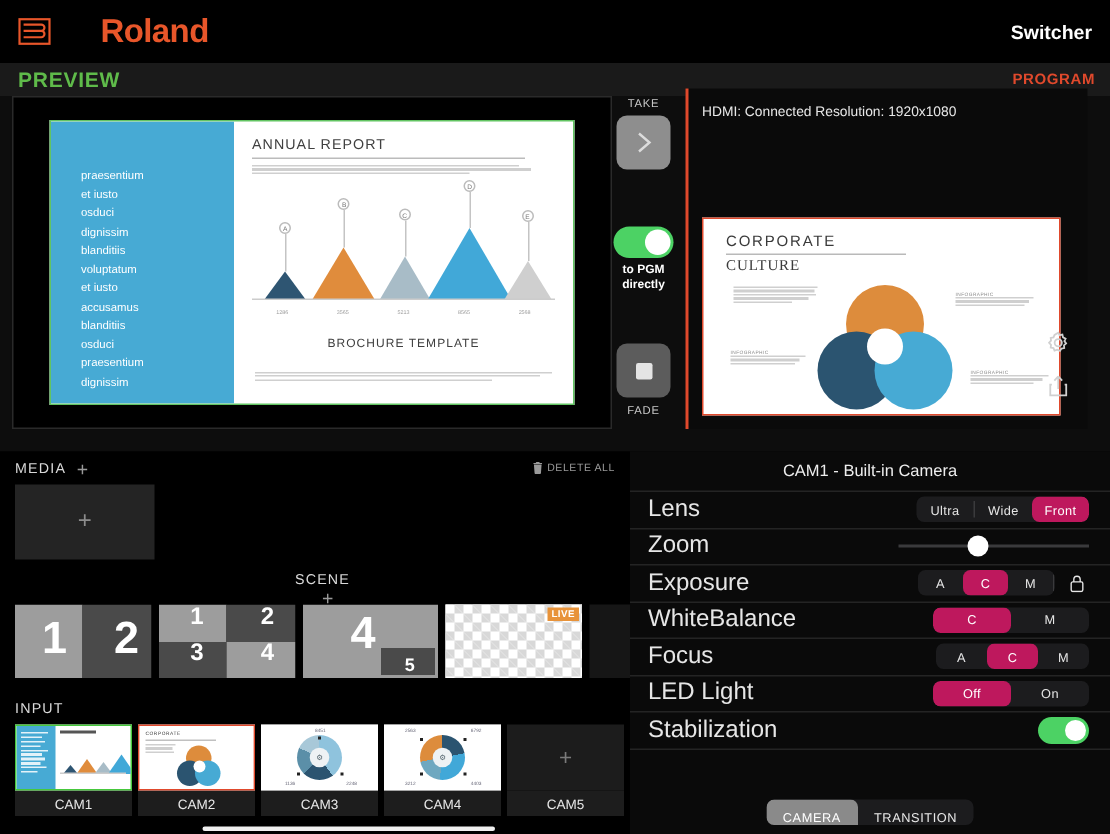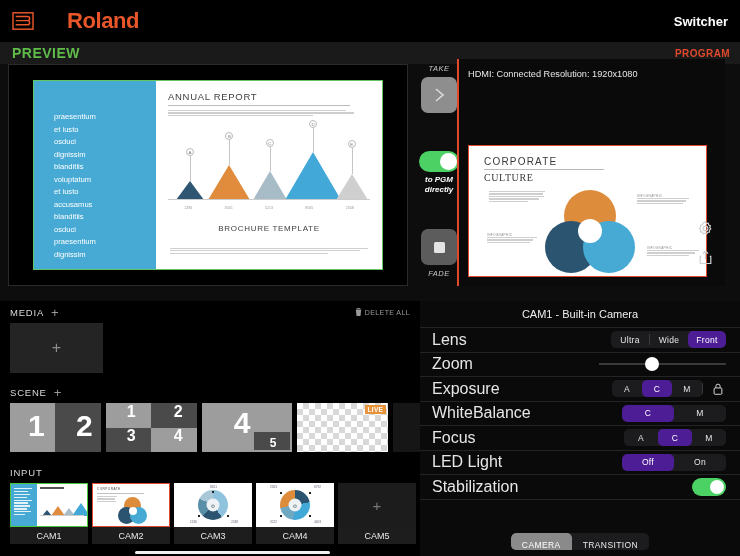--- a/index.html
+++ b/index.html
@@ -88,21 +88,21 @@
     line-height: 7px;
   }
   .brochure-title {
     position: absolute; left: 0; right: 0; bottom: 36px; text-align: center;
     font-size: 8px; letter-spacing: .7px; color: #404040;
   }
   .brochure-body { position: absolute; left: 14px; right: 14px; bottom: 14px; }
 
   
   .take-col {
-    position: absolute; left: 415px; top: 0; width: 48px; height: 230px; font-style: italic;
+    position: absolute; left: 405px; top: 0; width: 48px; height: 230px;
   }
   .take-text {
     text-align: center; color: #c9c9c9; font-size: 7.5px;
     letter-spacing: .5px; margin-top: 0px;
   }
   .take-btn {
     width: 36px; height: 36px; margin: 4px auto 0; border-radius: 7px;
     background: #8e8e8e; display: flex; align-items: center; justify-content: center;
     color: #d8d8d8; font-size: 17px; line-height: 1;
   }
@@ -262,21 +262,21 @@
     border-top: 1px solid #242424; padding: 0 14px 0 12px;
   }
   .prow .plabel { color: #e6e6e6; font-size: 16px; flex: 1; }
   .seg {
     display: flex; background: #1c1c1e; border-radius: 5px; overflow: hidden; height: 17px;
   }
   .seg .opt {
     min-width: 38px; padding: 0 7px; display: flex; align-items: center; justify-content: center;
     color: #e6e6e6; font-size: 8.5px; letter-spacing: .3px; border-radius: 5px;
   }
-  .seg .opt.on { background: #4c1d95; color: #ffffff; }
+  .seg .opt.on { background: #be185d; color: #ffffff; }
   .seg .div { width: 1px; background: #3a3a3c; margin: 3px 0; }
   .lock {
     width: 17px; height: 17px; margin-left: 6px; display: flex;
     align-items: center; justify-content: center;
   }
   .slider { flex: 1; position: relative; height: 14px; margin-left: 40px; }
   .slider .track {
     position: absolute; left: 0; right: 0; top: 6px; height: 2px; background: #3a3a3c;
   }
   .slider .knob {
@@ -475,21 +475,21 @@
       <span class="plus-ico">+</span>
       <span class="delete-all">
         <svg width="7" height="8" viewBox="0 0 12 14">
           <path fill="#9a9a9a" d="M1.5 3h9l-.8 10.2a1 1 0 0 1-1 .8H3.3a1 1 0 0 1-1-.8zM4.3 0h3.4l.7 1.3H11V2.4H1V1.3h2.6z"></path>
         </svg>
         <span>DELETE ALL</span>
       </span>
     </div>
     <div class="media-tile">+</div>
 
-    <div class="sec-head" style="margin-top:8px;">
+    <div class="sec-head" style="margin-top:8px;flex-direction:column;">
       <span class="sec-title">SCENE</span>
       <span class="plus-ico">+</span>
     </div>
     <div class="scene-row">
 
       <div class="scene-tile">
         <div style="position:absolute;left:0;top:0;width:50%;height:100%;background:#9d9d9d;"></div>
         <div style="position:absolute;right:0;top:0;width:50%;height:100%;background:#4a4a4a;"></div>
         <span class="sc-num" style="left:18px;top:6px;font-size:30px;">1</span>
         <span class="sc-num" style="left:66px;top:6px;font-size:30px;">2</span>

